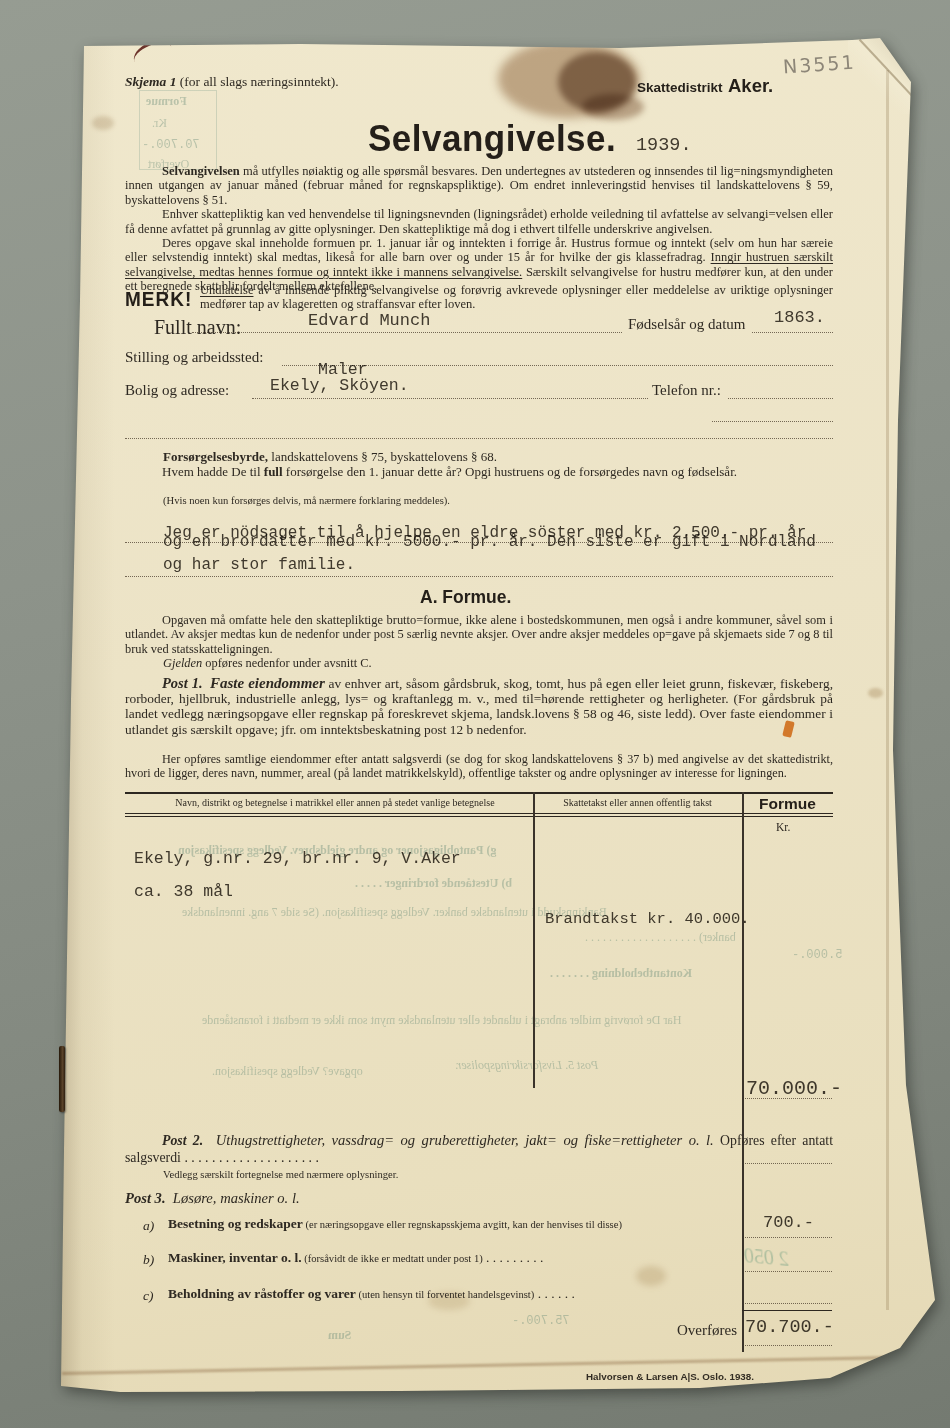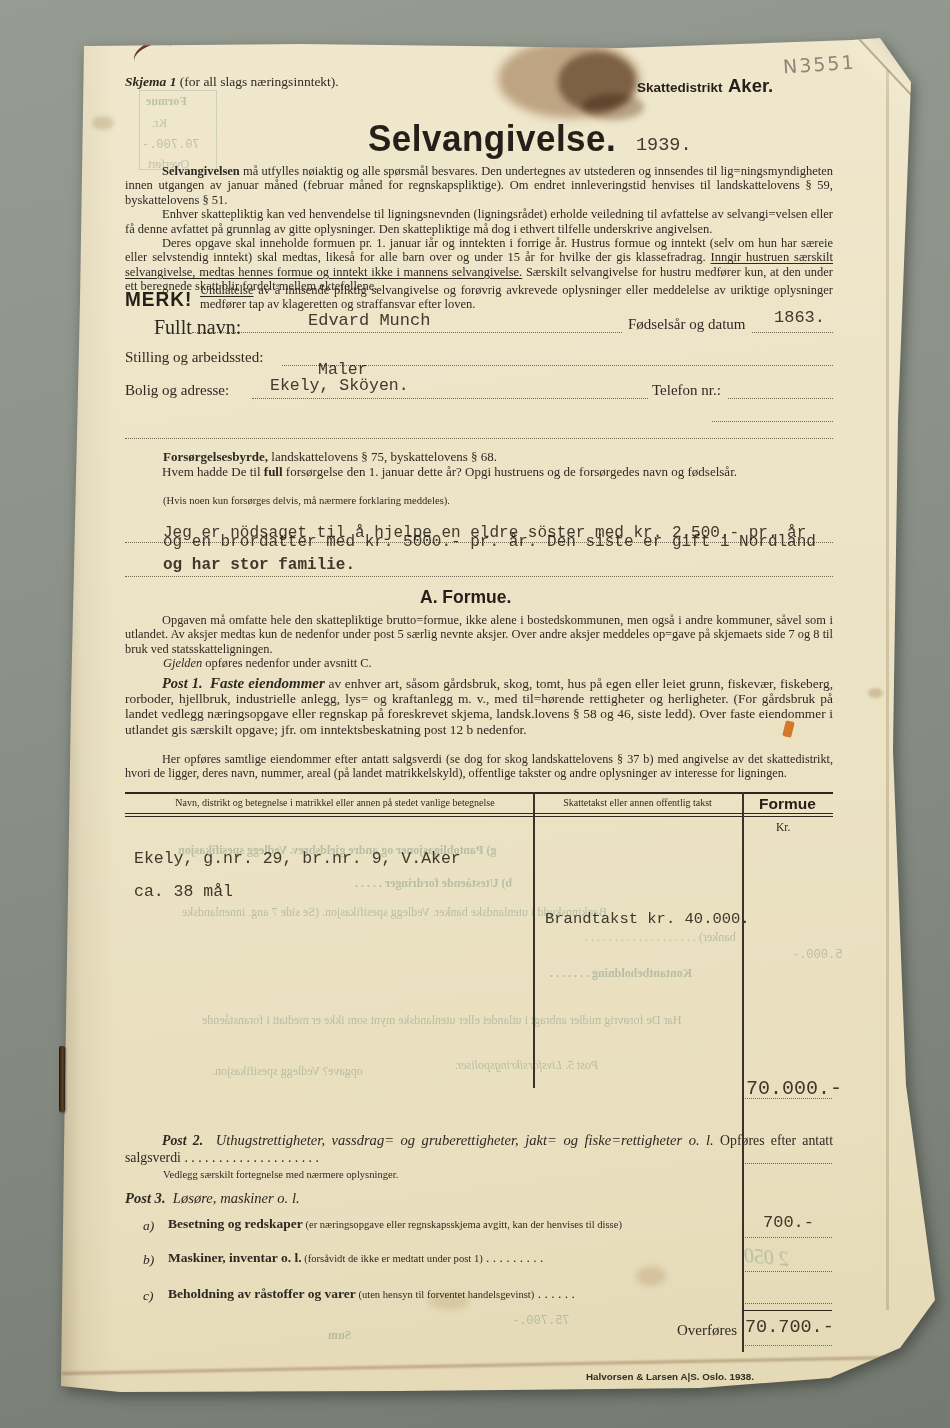--- a/index.html
+++ b/index.html
@@ -105,21 +105,21 @@
         <span class="b">Forsørgelsesbyrde,</span><span> landskattelovens § 75, byskattelovens § 68.</span>
       </div>
       <div class="abs just ser" style="left:125px;top:464px;width:708px;font-size:13px;line-height:15px;text-indent:37px;">
         <span>Hvem hadde De til </span><span class="b">full</span><span> forsørgelse den 1. januar dette år?  Opgi hustruens og de forsørgedes navn og fødselsår.</span>
       </div>
       <span class="abs ser sp" style="left:163px;top:495px;">(Hvis noen kun forsørges delvis, må nærmere forklaring meddeles).</span>
 
       <span class="abs mono" style="left:163px;top:510px;font-size:16px;margin-top:14px;">Jeg er nödsaget til å hjelpe en eldre söster med kr. 2.500.- pr. år</span>
       <div class="dotline" style="left:125px;top:542px;width:708px;"></div>
       <span class="abs mono" style="left:163px;top:533px;font-size:16px;">og en brordatter med kr. 5000.- pr. år. Den siste er gift i Nordland</span>
-      <span class="abs mono" style="left:163px;top:556px;font-size:16px;font-weight:bold;">og har stor familie.</span>
+      <span class="abs mono" style="left:163px;top:556px;font-size:16px;">og har stor familie.</span>
       <div class="dotline" style="left:125px;top:576px;width:708px;"></div>
 
       <span class="abs sans b" style="left:420px;top:587px;font-size:17.5px;">A.  Formue.</span>
       <div class="abs just ser" style="left:125px;top:613px;width:708px;font-size:12.4px;line-height:14.4px;text-indent:37px;">Opgaven må omfatte hele den skattepliktige brutto=formue, ikke alene i bostedskommunen, men også i andre kommuner, såvel som i utlandet.  Av aksjer medtas kun de nedenfor under post 5 særlig nevnte aksjer.  Over andre aksjer meddeles op=gave på skjemaets side 7 og 8 til bruk ved statsskatteligningen.</div>
       <div class="abs ser" style="left:163px;top:656px;font-size:12.4px;">
         <span class="i">Gjelden</span><span> opføres nedenfor under avsnitt C.</span>
       </div>
 
       <div class="abs just ser" style="left:125px;top:676px;width:708px;font-size:13.4px;line-height:15.2px;text-indent:37px;">
         <span class="b i" style="font-size:14.5px;">Post 1.</span>&nbsp;&nbsp;<span class="b i" style="font-size:15px;">Faste eiendommer</span><span> av enhver art, såsom gårdsbruk, skog, tomt, hus på egen eller leiet grunn, fiskevær, fiskeberg, rorboder, hjellbruk, industrielle anlegg, lys= og kraftanlegg m. v., med til=hørende rettigheter og herligheter.  (For gårdsbruk på landet vedlegg næringsopgave eller regnskap på foreskrevet skjema, landsk.lovens § 58 og 46, siste ledd).  Over faste eiendommer i utlandet gis særskilt opgave; jfr. om inntektsbeskatning post 12 b nedenfor.</span>

